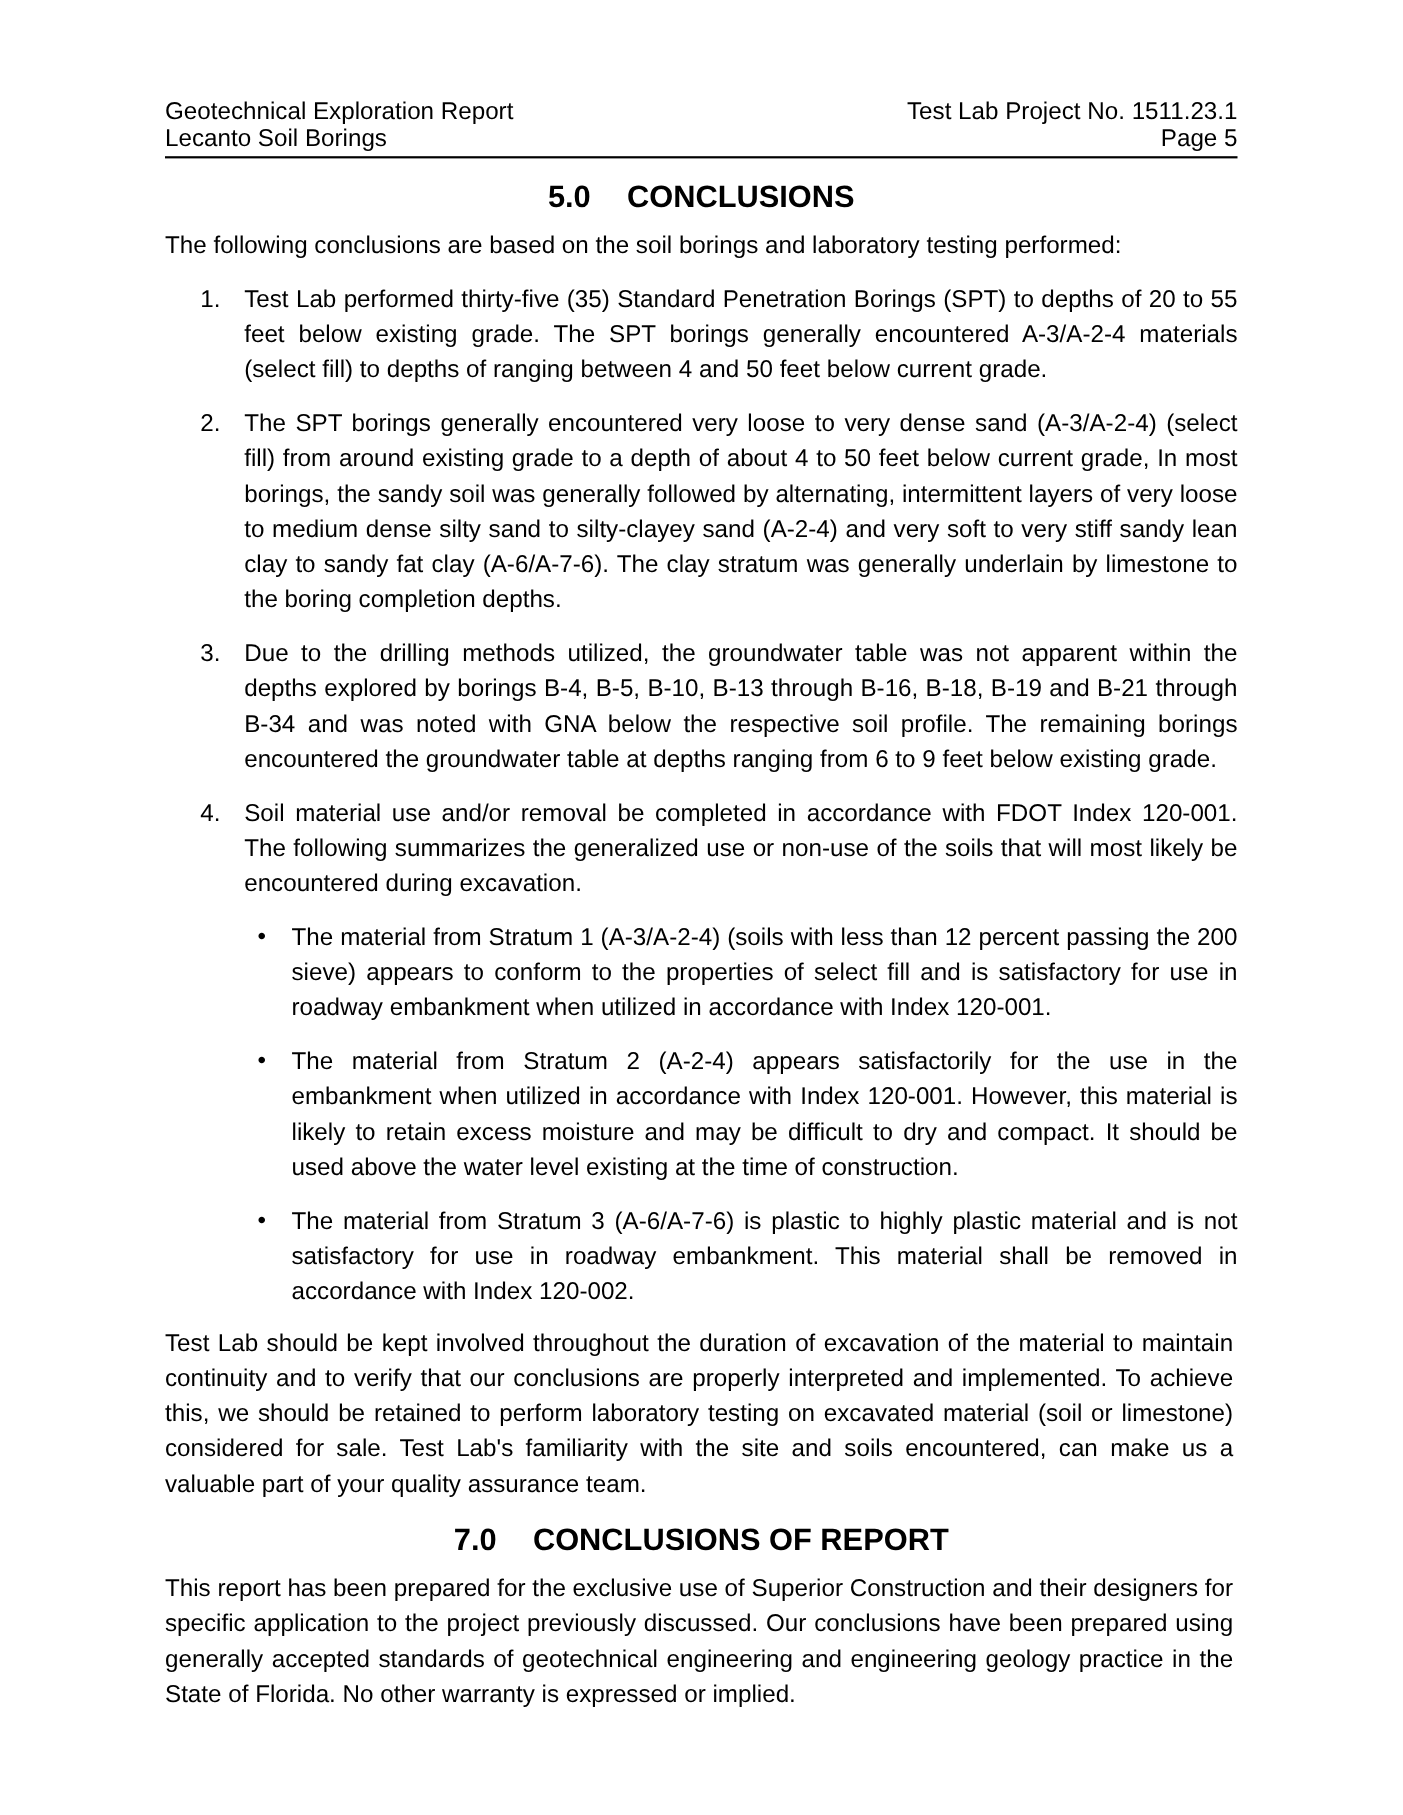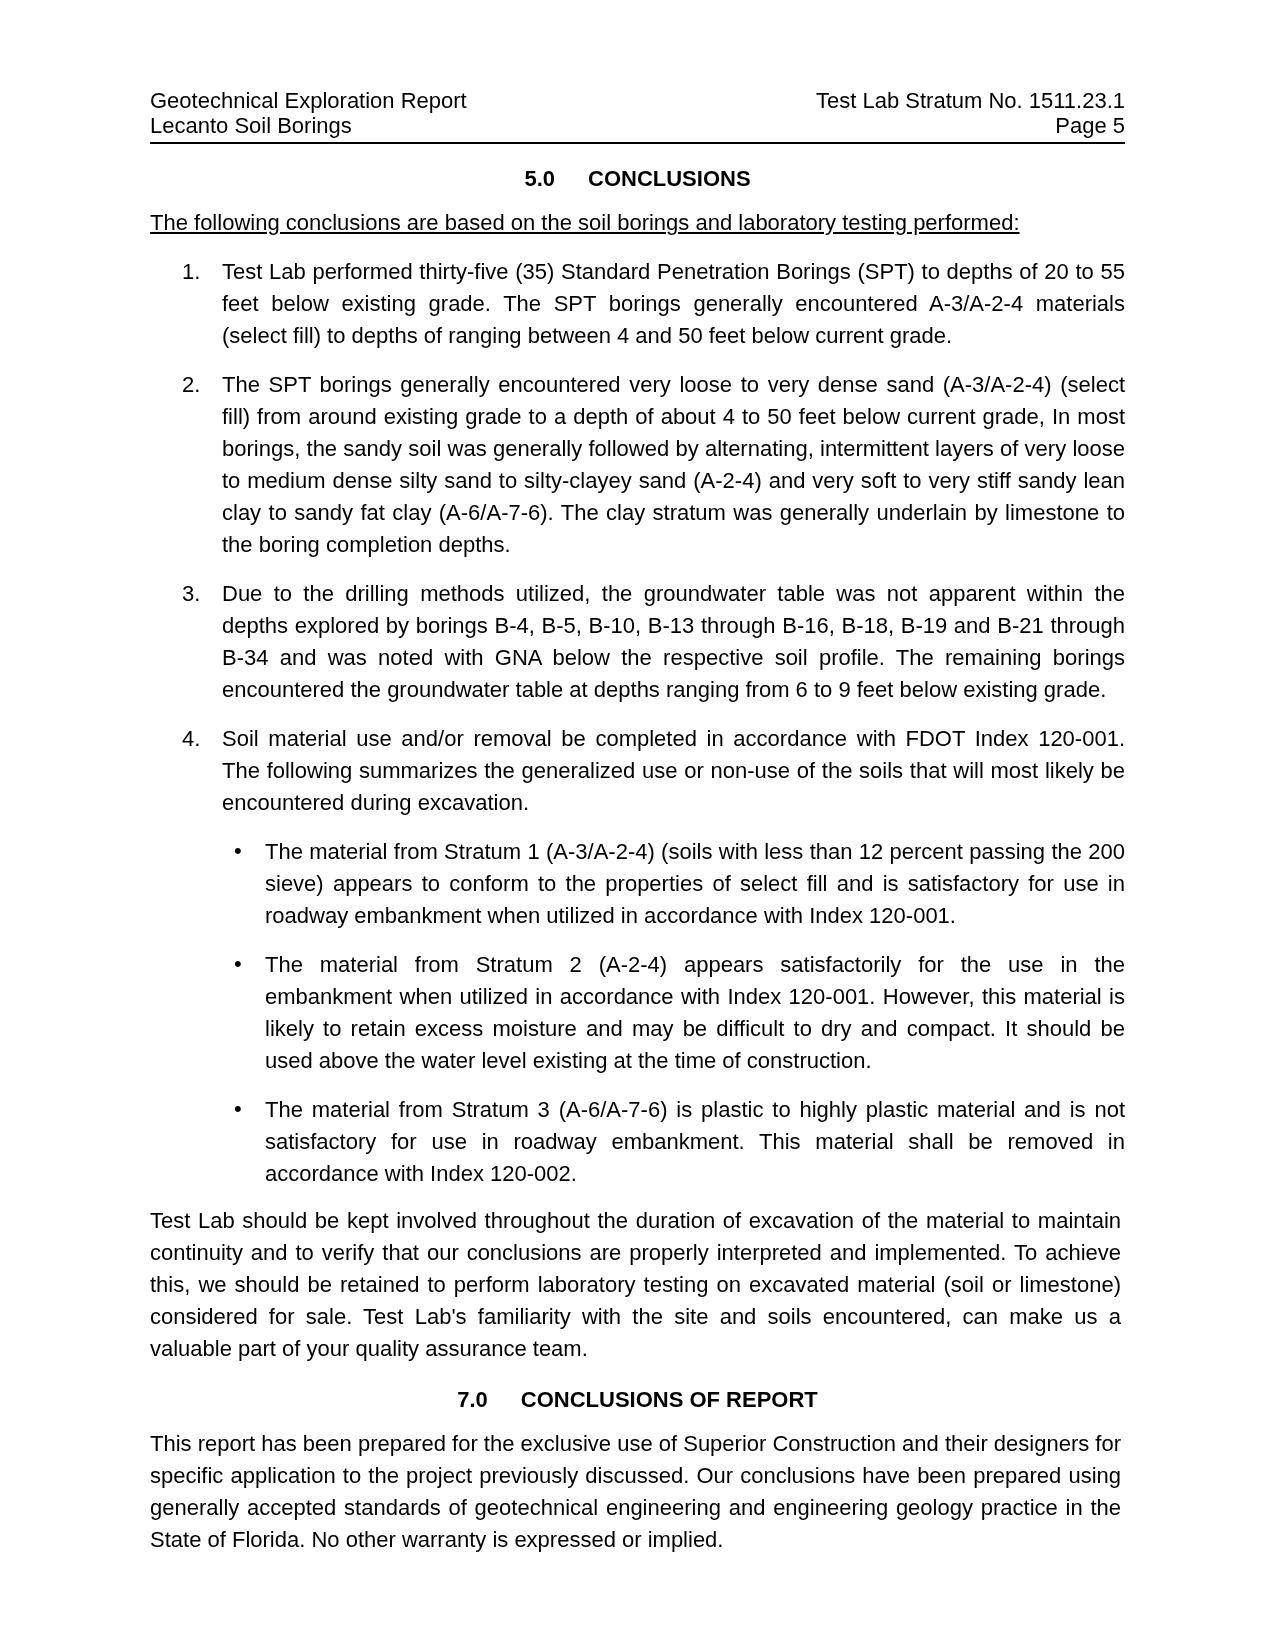--- a/index.html
+++ b/index.html
@@ -32,28 +32,27 @@
     padding-bottom: 4px;
     line-height: 25px;
   }
   .doc-header .hdr-right {
     text-align: right;
   }
   .section-heading {
     display: flex;
     justify-content: center;
     gap: 33px;
-    font-size: 22px;
+    font-size: 28px;
     font-weight: bold;
     margin: 22px 0 15px 0;
     line-height: 26px;
   }
   .intro-para {
     margin: 0 0 16px 0;
-    text-decoration: underline;
   }
   .body-para {
     margin: 15px 4px 0 0;
     text-align: justify;
   }
   .num-item {
     position: relative;
     padding-left: 72px;
     margin-top: 17px;
     text-align: justify;
@@ -83,21 +82,21 @@
 
 <div class="page">
   <div class="content">
 
     <div class="doc-header">
       <div class="hdr-left">
         <div>Geotechnical Exploration Report</div>
         <div>Lecanto Soil Borings</div>
       </div>
       <div class="hdr-right">
-        <div>Test Lab Stratum No. 1511.23.1</div>
+        <div>Test Lab Project No. 1511.23.1</div>
         <div>Page 5</div>
       </div>
     </div>
 
     <div class="section-heading">
       <span>5.0</span>
       <span>CONCLUSIONS</span>
     </div>
 
     <p class="intro-para">The following conclusions are based on the soil borings and laboratory testing performed:</p>

